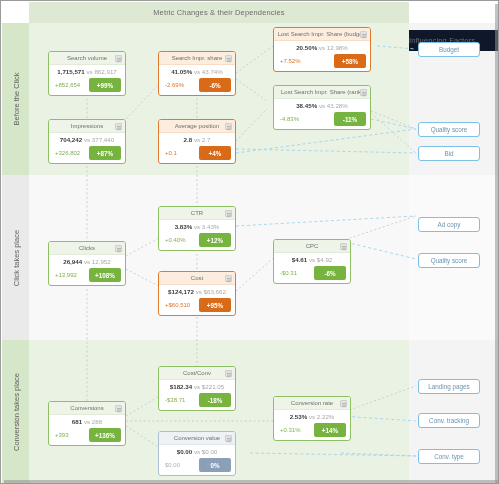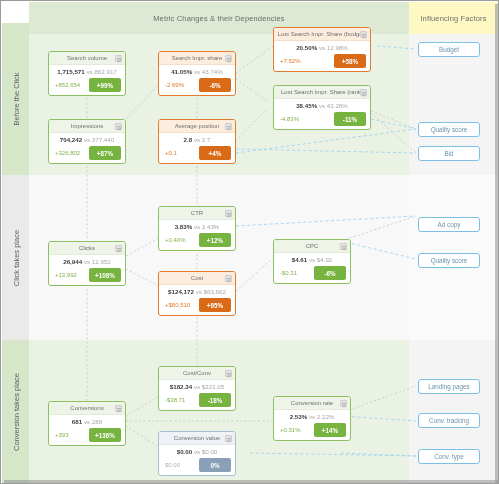--- a/index.html
+++ b/index.html
@@ -13,28 +13,28 @@
     position:absolute; left:0; top:0; width:499px; height:484px;
     background:#ffffff;
     border:1px solid #9a9a9a;
     overflow:hidden;
   }
   
   #shadow-r { position:absolute; right:0; top:3px; width:3px; height:481px; background:#8f8f8f; opacity:.55; }
   #shadow-b { position:absolute; left:3px; bottom:0; height:3px; width:496px; background:#8f8f8f; opacity:.55; }
 
   
-  .header-band { position:absolute; top:1px; left:1px; height:32px; }
+  .header-band { position:absolute; top:1px; left:1px; height:21px; }
   .hdr-metrics {
     left:28px; width:380px; background:#dde9d3;
     display:flex; align-items:center; justify-content:center;
   }
   .hdr-factors {
-    left:408px; width:89px; background:#fef9c3;
-    display:flex; align-items:center; justify-content:center;
+    left:408px; width:89px; background:#0f172a;
+    display:flex; align-items:center; justify-content:flex-start;margin-top:28px;
   }
   .hdr-text { font-size:7.5px; color:#6d6d6d; letter-spacing:.15px; white-space:nowrap; }
 
   
   .stage-row { position:absolute; left:1px; width:497px; }
   .stage-green { background:#e9f2e3; }
   .stage-white { background:#f8f8f8; }
   .stage-label {
     position:absolute; left:0px; width:27px; top:0; height:100%;
     background:#d6e6c9;

